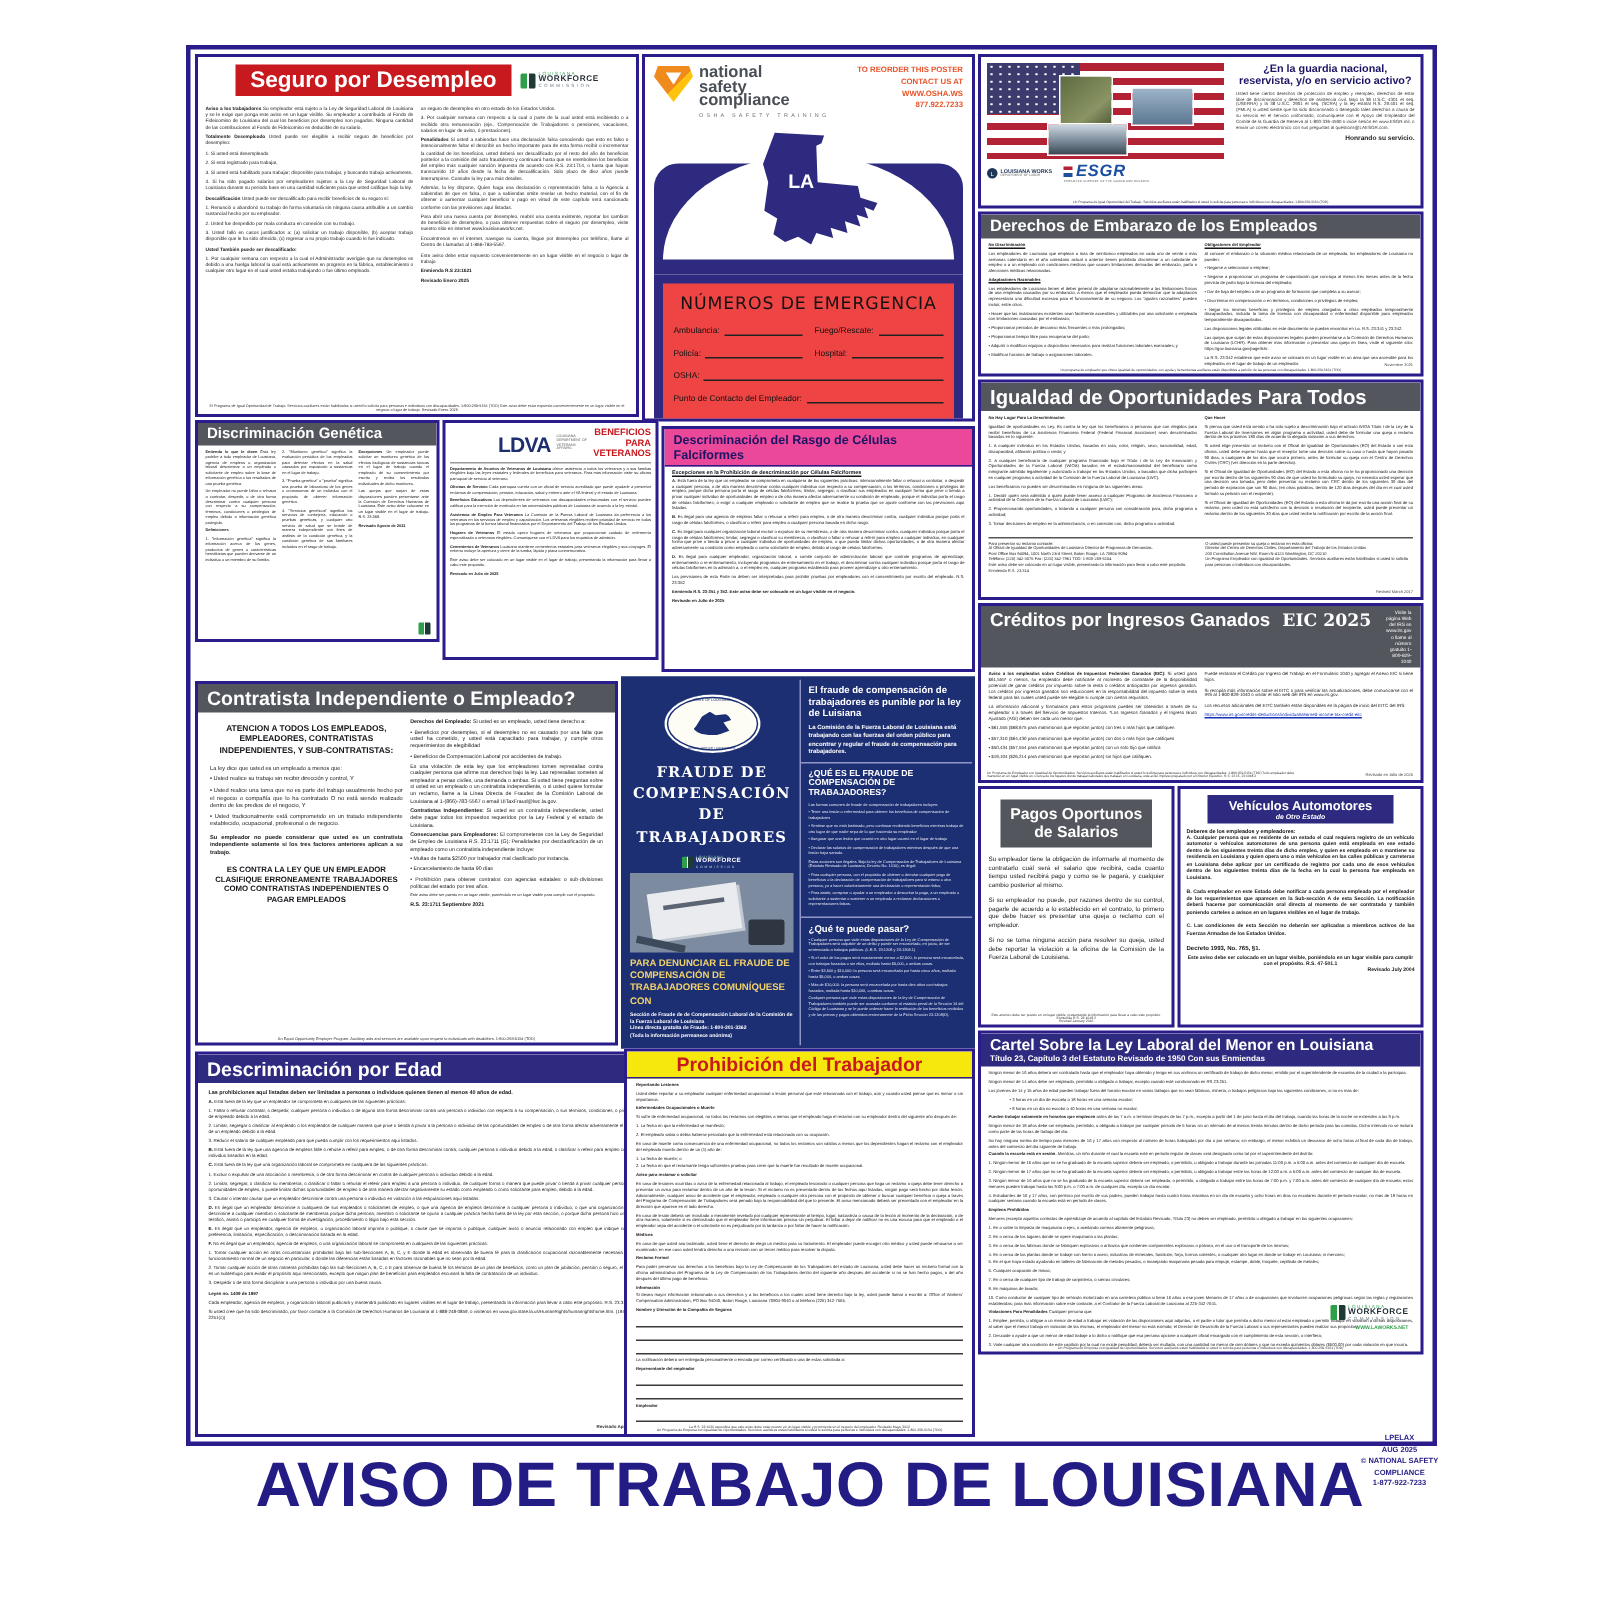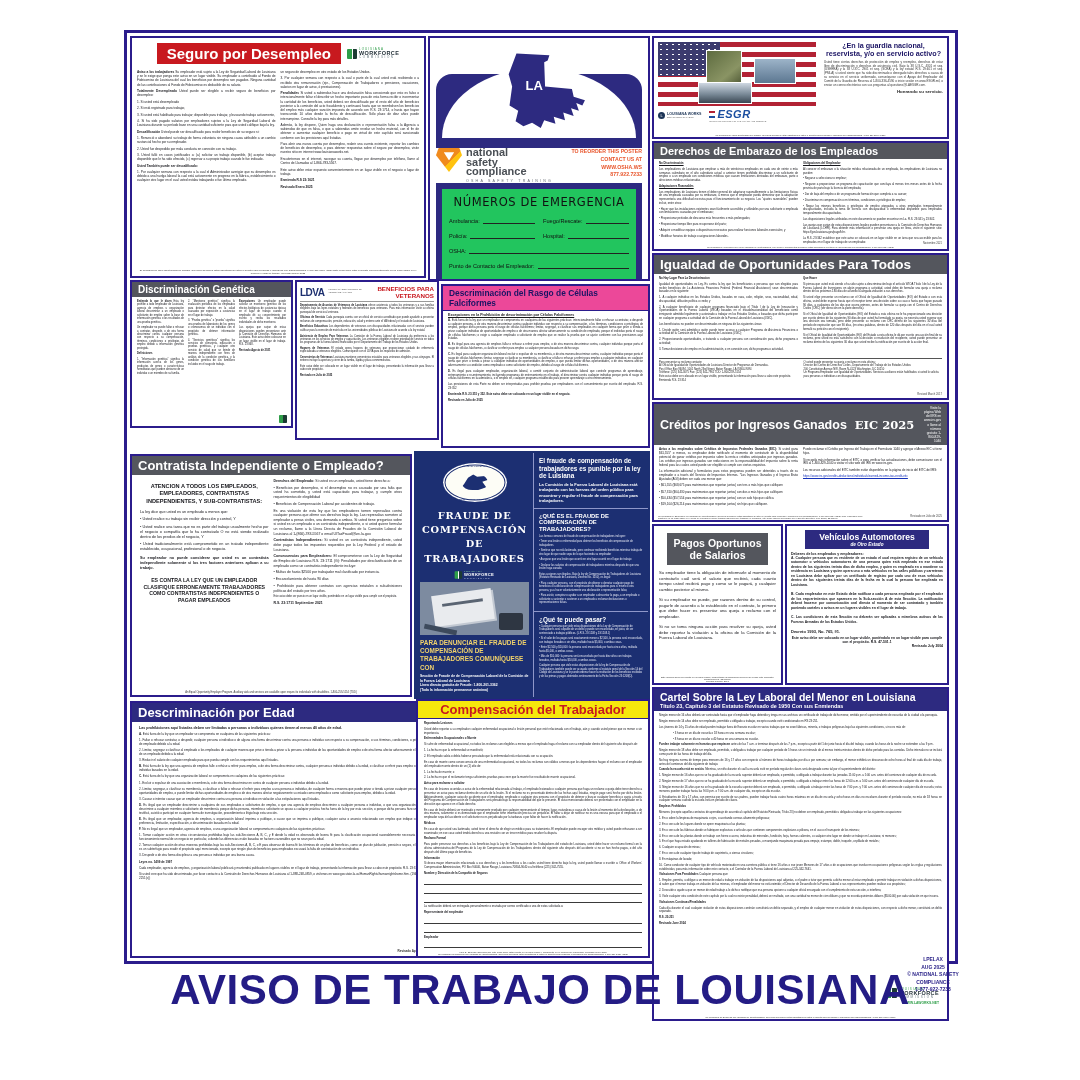--- a/index.html
+++ b/index.html
@@ -90,49 +90,49 @@
           <div>Encuéntrenos en el internet, navegue su cuenta, llegue por desempleo por teléfono, llame al Centro de Llamadas al 1-866-783-5567.</div>
           <div>Este aviso debe estar expuesto convenientemente en un lugar visible en el negocio o lugar de trabajo.</div>
           <div style="font-weight: bold;">Enmienda R.S 23:1621</div>
           <div style="font-weight: bold;">Revisado Enero 2025</div>
         </div>
     </div>
     <div class="pfoot">El Programa de Igual Oportunidad de Trabajo. Servicios auxiliares están habilitados si usted lo solicita para personas e individuos con discapacidades. 1-800-259-5154 (TDD) Este aviso debe estar expuesto convenientemente en un lugar visible en el negocio o lugar de trabajo.    Revisado Enero 2025</div>
   </div>
 
   <div class="panel" style="left:301px;top:3px;width:222px;height:245px;padding:6px;">
-    <div style="position:relative;margin-top:4px;height:100px;">
-      <div style="position:absolute;left:0;right:0;top:26px;bottom:0;background:#2d2a80;border-radius:16px 16px 0 0;"></div>
-      <div style="position:absolute;left:6px;right:6px;top:20px;height:70px;background:#fff;border-radius:50% 50% 45% 45%/ 100% 100% 0 0;"></div>
-      <svg viewBox="0 0 120 110" style="position:absolute;left:50%;top:0;transform:translateX(-50%);width:104px;height:96px;">
-        <path d="M34 6 L72 8 L70 14 L66 16 L67 44 L98 47 L100 56 L113 60 L110 66 L103 63 L106 72 L97 69 L100 78 L88 74 L90 83 L77 79 L79 87 L66 83 L62 92 L52 86 L42 90 L33 84 L36 72 L26 66 L29 44 L25 30 Z" fill="#2d2a80"></path>
-      </svg>
-      <div style="position:absolute;left:50%;top:30px;transform:translateX(-78%);color:#fff;font-weight:bold;font-size:13px;">LA</div>
-    </div>
     <div style="display:flex;justify-content:space-between;">
       <div style="display:flex;gap:4px;align-items:flex-start;">
         <div class="nsc-shield"></div>
         <div>
           <div style="font-size:11px;font-weight:bold;color:#4a4f55;line-height:.88;">
             <div>national</div>
             <div>safety</div>
             <div>compliance</div>
           </div>
           <div style="font-size:3.6px;letter-spacing:2.2px;color:#6a6f75;margin-top:2px;">OSHA  SAFETY  TRAINING</div>
         </div>
       </div>
       <div style="text-align:right;color:#e8542a;font-weight:bold;font-size:5.2px;line-height:1.5;">
           <div>TO REORDER THIS POSTER</div>
           <div>CONTACT US AT</div>
           <div>WWW.OSHA.WS</div>
           <div>877.922.7233</div>
         </div>
     </div>
+    <div style="position:relative;margin-top:4px;height:100px;">
+      <div style="position:absolute;left:0;right:0;top:26px;bottom:0;background:#2d2a80;border-radius:16px 16px 0 0;"></div>
+      <div style="position:absolute;left:6px;right:6px;top:20px;height:70px;background:#fff;border-radius:50% 50% 45% 45%/ 100% 100% 0 0;"></div>
+      <svg viewBox="0 0 120 110" style="position:absolute;left:50%;top:0;transform:translateX(-50%);width:104px;height:96px;">
+        <path d="M34 6 L72 8 L70 14 L66 16 L67 44 L98 47 L100 56 L113 60 L110 66 L103 63 L106 72 L97 69 L100 78 L88 74 L90 83 L77 79 L79 87 L66 83 L62 92 L52 86 L42 90 L33 84 L36 72 L26 66 L29 44 L25 30 Z" fill="#2d2a80"></path>
+      </svg>
+      <div style="position:absolute;left:50%;top:30px;transform:translateX(-78%);color:#fff;font-weight:bold;font-size:13px;">LA</div>
+    </div>
     <div style="background:#2d2a80;padding:6px;border-radius:0 0 10px 10px;">
-      <div style="background:#22c55e;padding:6px 7px 8px 7px;">
+      <div style="background:#ef4444;padding:6px 7px 8px 7px;">
         <div style="text-align:center;font-size:11.5px;letter-spacing:.6px;color:#111;font-family:'DejaVu Sans',sans-serif;">NÚMEROS DE EMERGENCIA</div>
         <div class="emg-row">
           <div class="emg-f">
               <span>Ambulancia:</span>
               <span class="ln"></span>
             </div>
           <div class="emg-f">
               <span>Fuego/Rescate:</span>
               <span class="ln"></span>
             </div>
@@ -263,21 +263,21 @@
 Este aviso debe ser colocado en un lugar visible, presentando la información para llevar a cabo este propósito. Enmienda R.S. 23:314</div>
       <div style="flex:1;font-size:2.7px;line-height:1.35;white-space:pre-line;color:#222;">O usted puede presentar su queja o reclamo en esta oficina:
 Director del Centro de Derechos Civiles, Departamento del Trabajo de los Estados Unidos
 200 Constitution Avenue NW, Room N-4123 Washington, DC 20210
 Un Programa Empleador con Igualdad de Oportunidades. Servicios auxiliares están habilitados si usted lo solicita para personas o individuos con discapacidades.</div>
     </div>
     <div style="position:absolute;right:5px;bottom:2px;font-size:2.7px;color:#444;">Revised March 2017</div>
   </div>
 
   <div class="panel" style="left:525px;top:369px;width:297px;height:120px;">
-    <div class="ghead" style="display:flex;align-items:center;gap:8px;">
+    <div class="ghead" style="display:flex;gap:8px;">
       <span style="font-size:12.5px;">Créditos por Ingresos Ganados</span>
       <span style="font-size:11.5px;font-family:'DejaVu Serif',serif;">EIC 2025</span>
       <span style="font-size:3.2px;font-weight:normal;text-align:right;flex:1;line-height:1.3;">Visite la página Web del IRS en www.irs.gov o llame al número gratuito 1-800-829-1040</span>
     </div>
     <div class="cols">
       <div class="col micro m30">
           <div><span class="mh">Aviso a los empleados sobre Créditos de Impuestos Federales Ganados (EIC):</span> Si usted gana $61,555* o menos, su empleador debe notificarle al momento de contratarle de la disponibilidad potencial de ganar créditos por impuesto sobre la renta o créditos anticipados por ingresos ganados. Los créditos por ingresos ganados son reducciones en la responsabilidad del impuesto sobre la renta federal para las cuales usted puede ser elegible si cumple con ciertos requisitos.</div>
           <div>La información adicional y formularios para estos programas pueden ser obtenidos a través de su empleador o a través del Servicio de Impuestos Internos. *Los Ingresos Ganados y el Ingreso Bruto Ajustado (AGI) deben ser cada uno menor que:</div>
           <div>• $61,555 ($68,675 para matrimonios que reportan juntos) con tres o más hijos que califiquen</div>
           <div>• $57,310 ($64,430 para matrimonios que reportan juntos) con dos o más hijos que califiquen</div>
@@ -318,21 +318,21 @@
     <div class="micro m34" style="font-weight:600;">
         <div style="margin-bottom: 5px;">A. Cualquier persona que es residente de un estado el cual requiera registro de un vehículo automotor o vehículos automotores de una persona quien está empleada en ese estado dentro de los siguientes treinta días de dicho empleo, y quien es empleado en o mantiene su residencia en Louisiana y quien opera uno o más vehículos en las calles públicas y carreteras en Louisiana debe aplicar por un certificado de registro por cada uno de esos vehículos dentro de los siguientes treinta días de la fecha en la cual la persona fue empleada en Louisiana.</div>
         <div style="margin-bottom: 5px;">B. Cada empleador en este Estado debe notificar a cada persona empleada por el empleador de los requerimientos que aparecen en la Sub-sección A de esta Sección. La notificación deberá hacerse por comunicación oral directa al momento de ser contratado y también poniendo carteles o avisos en un lugares visibles en el lugar de trabajo.</div>
         <div style="margin-bottom: 5px;">C. Las condiciones de esta Sección no deberán ser aplicadas a miembros activos de las Fuerzas Armadas de los Estados Unidos.</div>
       </div>
     <div style="font-size:4px;font-weight:bold;margin-top:2px;">Decreto 1993, No. 765, §1.</div>
     <div style="font-size:3.4px;font-weight:bold;text-align:center;margin-top:2px;">Este aviso debe ser colocado en un lugar visible, poniéndolo en un lugar visible para cumplir con el propósito. R.S. 47-501.1</div>
     <div style="font-size:3.4px;font-weight:bold;text-align:right;">Revisado July 2004</div>
   </div>
 
-  <div class="panel" style="left:525px;top:654px;width:297px;height:334px;">
+  <div class="panel" style="left:525px;top:654px;width:297px;height:216px;">
     <div class="nhead" style="background:#2d2a80;">
       <div style="font-size:10.5px;">Cartel Sobre la Ley Laboral del Menor en Louisiana</div>
       <div style="font-size:5.4px;">Título 23, Capítulo 3 del Estatuto Revisado de 1950 Con sus Enmiendas</div>
     </div>
     <div class="micro m28" style="padding:3px 5px;">
         <div>Ningún menor de 16 años deberá ser contratado hasta que el empleador haya obtenido y tenga en sus archivos un certificado de trabajo de dicho menor, emitido por el superintendente de escuelas de la ciudad o la parroquia.</div>
         <div>Ningún menor de 14 años debe ser empleado, permitido u obligado a trabajar, excepto cuando esté condicionado en RS 23:251.</div>
         <div>Los jóvenes de 14 y 15 años de edad pueden trabajar fuera del horario escolar en varios trabajos que no sean fábricas, minería, o trabajos peligrosos bajo las siguientes condiciones, si no es más de:</div>
         <div style="padding-left: 14px;">• 3 horas en un día de escuela o 18 horas en una semana escolar;</div>
         <div style="padding-left: 14px;">• 8 horas en un día no escolar o 40 horas en una semana no escolar.</div>
@@ -400,21 +400,21 @@
     </div>
     <div style="position:absolute;right:4px;bottom:3px;transform:scale(.8);transform-origin:right bottom;">
         <div class="lwc">
           <div class="lwc-ic"></div>
         </div>
       </div>
   </div>
 
   <div class="panel" style="left:168px;top:247px;width:144px;height:160px;padding:3px;">
     <div style="display:flex;align-items:center;gap:4px;border-bottom:0.8px solid #999;padding-bottom:2px;">
-      <span style="font-size:10px;font-weight:900;color:#1d2f6f;letter-spacing:-0.5px;">LDVA</span>
+      <span style="font-size:14px;font-weight:900;color:#1d2f6f;letter-spacing:-0.5px;margin-left:32px;">LDVA</span>
       <span style="font-size:2.4px;color:#555;width:34px;line-height:1.2;">LOUISIANA DEPARTMENT OF VETERANS AFFAIRS</span>
       <span style="font-size:6.2px;font-weight:bold;color:#c8191f;flex:1;text-align:right;">BENEFICIOS PARA VETERANOS</span>
     </div>
     <div class="micro m26" style="margin-top:2px;">
         <div><span class="mh">Departamento de Asuntos de Veteranos de Louisiana</span> ofrece asistencia a todos los veteranos y a sus familias elegibles bajo las leyes estatales y federales de beneficios para veteranos. Para más información visite su oficina parroquial de servicio al veterano.</div>
         <div><span class="mh">Oficinas de Servicio</span> Cada parroquia cuenta con un oficial de servicio acreditado que puede ayudarle a presentar reclamos de compensación, pensión, educación, salud y entierro ante el VA federal y el estado de Louisiana.</div>
         <div><span class="mh">Beneficios Educativos</span> Los dependientes de veteranos con discapacidades relacionadas con el servicio pueden calificar para la exención de matrícula en las universidades públicas de Louisiana de acuerdo a la ley estatal.</div>
         <div><span class="mh">Asistencia de Empleo Para Veteranos</span> La Comisión de la Fuerza Laboral de Louisiana da preferencia a los veteranos en los servicios de empleo y capacitación. Los veteranos elegibles reciben prioridad de servicio en todos los programas de la fuerza laboral financiados por el Departamento del Trabajo de los Estados Unidos.</div>
         <div><span class="mh">Hogares de Veteranos</span> El estado opera hogares de veteranos que proporcionan cuidado de enfermería especializada a veteranos elegibles. Comuníquese con el LDVA para los requisitos de admisión.</div>
         <div><span class="mh">Cementerios de Veteranos</span> Louisiana mantiene cementerios estatales para veteranos elegibles y sus cónyuges. El entierro incluye la apertura y cierre de la tumba, lápida y placa conmemorativa.</div>
@@ -546,21 +546,21 @@
         <div>2.   Tomar cualquier acción de otras maneras prohibidas bajo las sub-Secciones A, B, C, o E para observar de buena fé los términos de un plan de beneficios, como un plan de jubilación, pensión o seguro, el cual no es un subterfugio para evadir el propósito aquí mencionado, excepto que ningún plan de beneficios para empleados escusará la falta de contratación de un individuo.</div>
         <div>3.   Despedir o de otra forma disciplinar a una persona o individuo por una buena causa.</div>
         <div><span class="mh">Leyes no. 1409 de 1997</span></div>
         <div>Cada empleador, agencia de empleos, y organización laboral publicará y mantendrá publicado en lugares visibles en el lugar de trabajo, presentando la información para llevar a cabo este propósito. R.S. 23:311, 312</div>
         <div>Si usted cree que ha sido descriminado, por favor contacte a la Comisión de Derechos Humanos de Louisiana al 1-888-248-0859, o visítenos en www.gov.state.la.us/HumanRights/humanrightshome.htm. (1948-2.51-2251(c))</div>
       </div>
     <div style="position:absolute;right:7px;bottom:3px;font-size:3px;font-weight:bold;color:#333;">Revisado April 2008</div>
   </div>
 
   <div class="panel" style="left:289px;top:666px;width:234px;height:259px;">
-    <div style="background:#f6e70c;border-bottom:1.6px solid #2b1c8c;color:#c8191f;font-weight:bold;font-size:13px;text-align:center;padding:1px;">Compensación del Trabajador</div>
+    <div style="background:#f6e70c;border-bottom:1.6px solid #2b1c8c;color:#c8191f;font-weight:bold;font-size:13px;text-align:center;padding:1px;">Prohibición del Trabajador</div>
     <div class="micro m28" style="padding:3px 6px;">
         <div><span class="mh">Reportando Lesiones</span></div>
         <div>Usted debe reportar a su empleador cualquier enfermedad ocupacional o lesión personal que esté relacionada con el trabajo, aún y cuando usted piense que es menor o sin importancia.</div>
         <div><span class="mh">Enfermedades Ocupacionales o Muerte</span></div>
         <div>Si sufre de enfermedad ocupacional, no todos los reclamos son elegibles a menos que el empleado haga el reclamo con su empleador dentro del siguiente año después de:</div>
         <div>1.   La fecha en que la enfermedad se manifestó;</div>
         <div>2.   El empleado sabía o debía haberse percatado que la enfermedad está relacionada con su ocupación.</div>
         <div>En caso de muerte como consecuencia de una enfermedad ocupacional, no todos los reclamos son válidos a menos que los dependientes hagan el reclamo con el empleador del empleado muerto dentro de un (1) año de:</div>
         <div>1.   La fecha de muerte; o</div>
         <div>2.   La fecha en que el reclamante tenga suficientes pruebas para creer que la muerte fue resultado de muerte ocupacional.</div>

